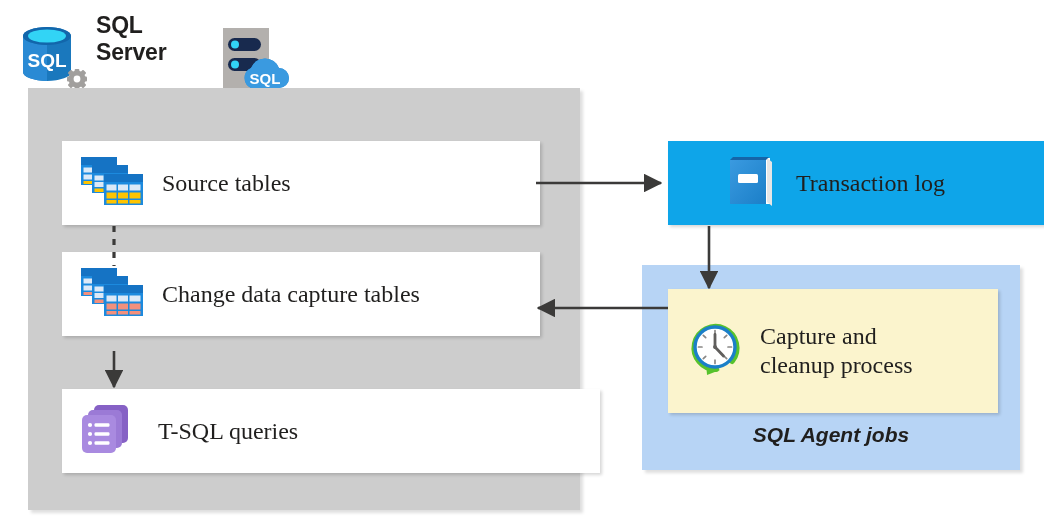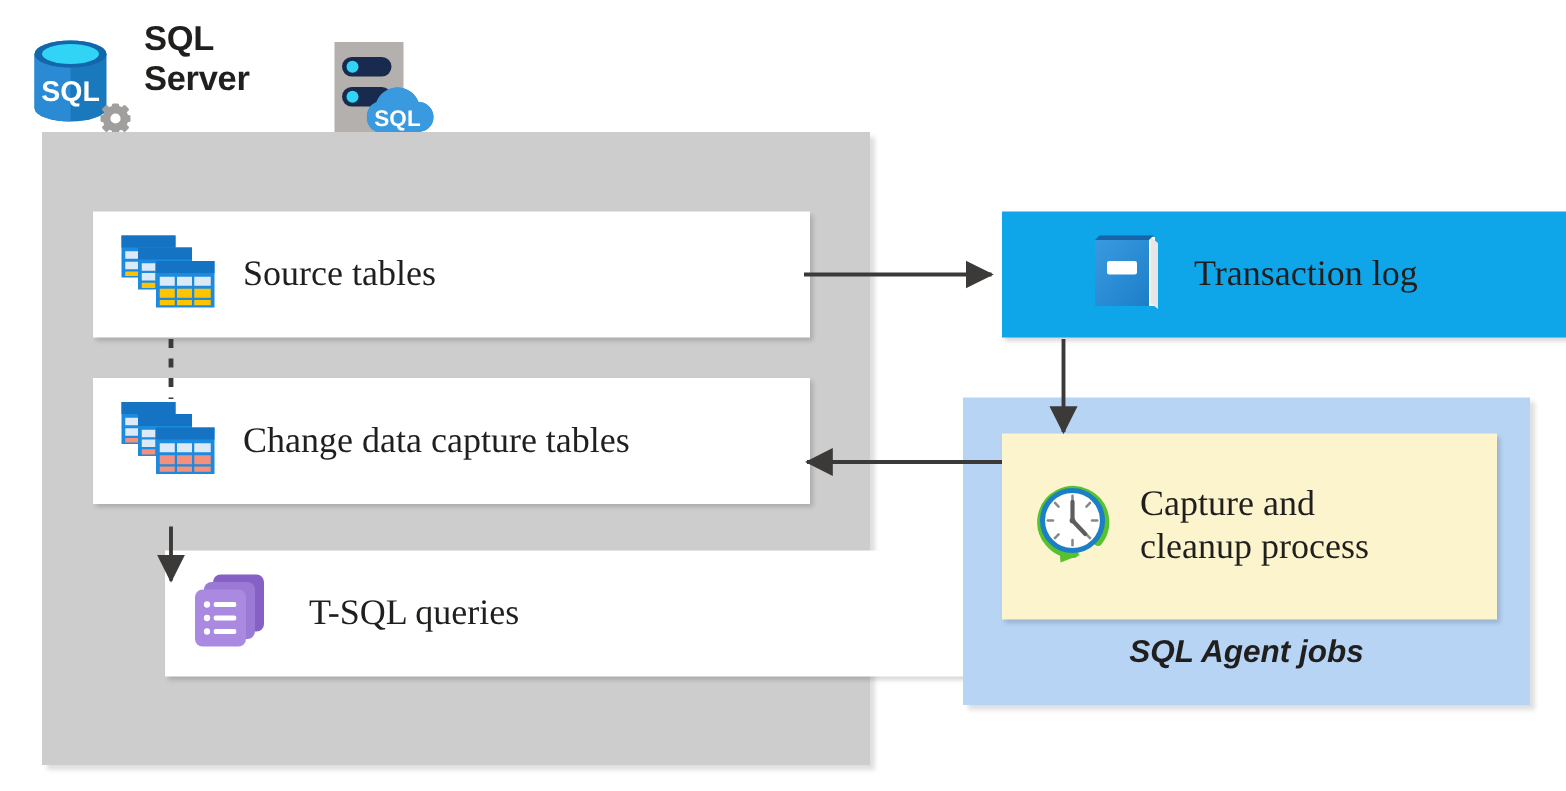--- a/index.html
+++ b/index.html
@@ -37,21 +37,21 @@
     position:absolute;display:flex;align-items:center;
     box-shadow:2px 2px 3px rgba(0,0,0,.16);
   }
   .card .lbl{font-size:24px;color:#201f1e;line-height:1.2;white-space:pre-line;font-family:Liberation Serif, serif;}
   .card-white{background:#ffffff;}
   .card-ltgray{background:#0ea5e9;padding-left:40px;}
   .card-yellow{background:#fbf4cd;}
 
   #card-source{left:62px;top:141px;width:478px;height:84px;}
   #card-cdc{left:62px;top:252px;width:478px;height:84px;}
-  #card-tsql{left:62px;top:367px;width:538px;height:84px;margin-left:48px;}
+  #card-tsql{left:62px;top:389px;width:538px;height:84px;}
   #card-txlog{left:668px;top:141px;width:352px;height:84px;}
   #card-capture{left:668px;top:289px;width:330px;height:124px;}
 
   .card .ico{flex:0 0 auto;margin-left:18px;margin-right:18px;position:relative;}
 
   
   .conn{position:absolute;}
 </style>
 </head>
 <body>

